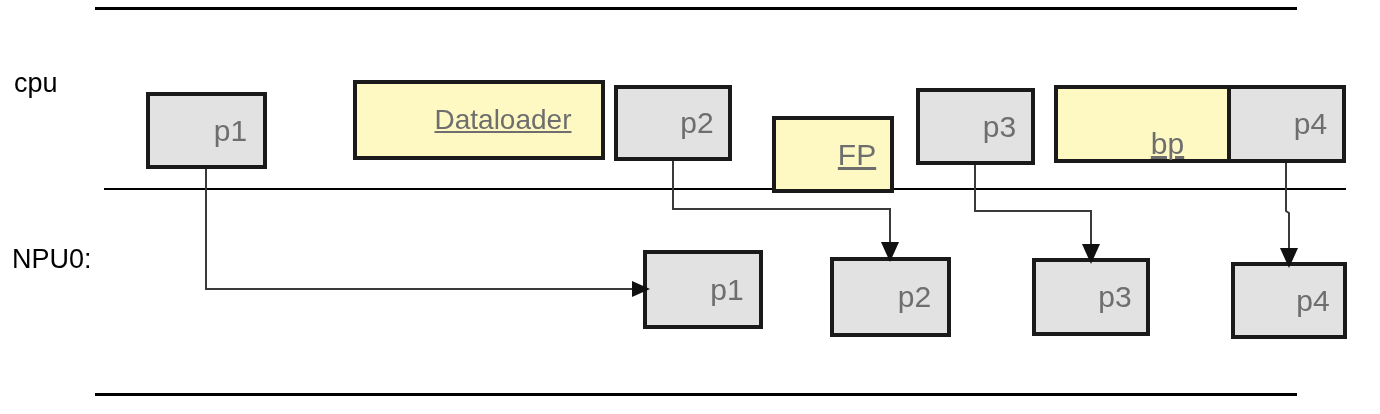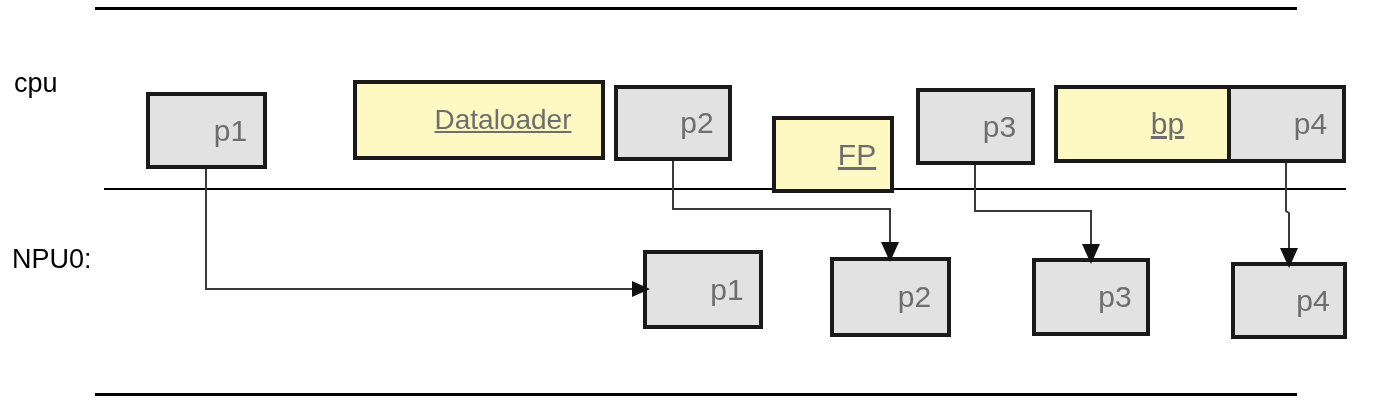--- a/index.html
+++ b/index.html
@@ -62,21 +62,21 @@
   .box.shaded { background: #e2e2e2; }
   .box.plain  { background: #fef9c3; text-decoration: underline; }
   .box .box-label { pointer-events: none; }
 
   
   #box-cpu-p1         { left: 146px;  top: 92px;  width: 121px; height: 77px; }
   #box-cpu-dataloader { left: 353px;  top: 80px;  width: 252px; height: 80px; font-size: 28px; }
   #box-cpu-p2         { left: 614px;  top: 85px;  width: 118px; height: 76px; }
   #box-cpu-fp         { left: 772px;  top: 88px;  width: 122px; height: 77px; margin-top: 28px; }
   #box-cpu-p3         { left: 916px;  top: 88px;  width: 119px; height: 77px; }
-  #box-cpu-bp         { left: 1054px; top: 85px;  width: 179px; height: 78px; }
+  #box-cpu-bp         { left: 1054px; top: 85px;  width: 179px; height: 78px; align-items: flex-end; }
   #box-cpu-p4         { left: 1227px; top: 85px;  width: 119px; height: 78px; }
 
   
   #box-npu-p1 { left: 643px;  top: 250px; width: 120px; height: 79px; }
   #box-npu-p2 { left: 830px;  top: 257px; width: 121px; height: 80px; }
   #box-npu-p3 { left: 1032px; top: 258px; width: 118px; height: 78px; }
   #box-npu-p4 { left: 1231px; top: 262px; width: 116px; height: 77px; }
 
   
   #connectors {

